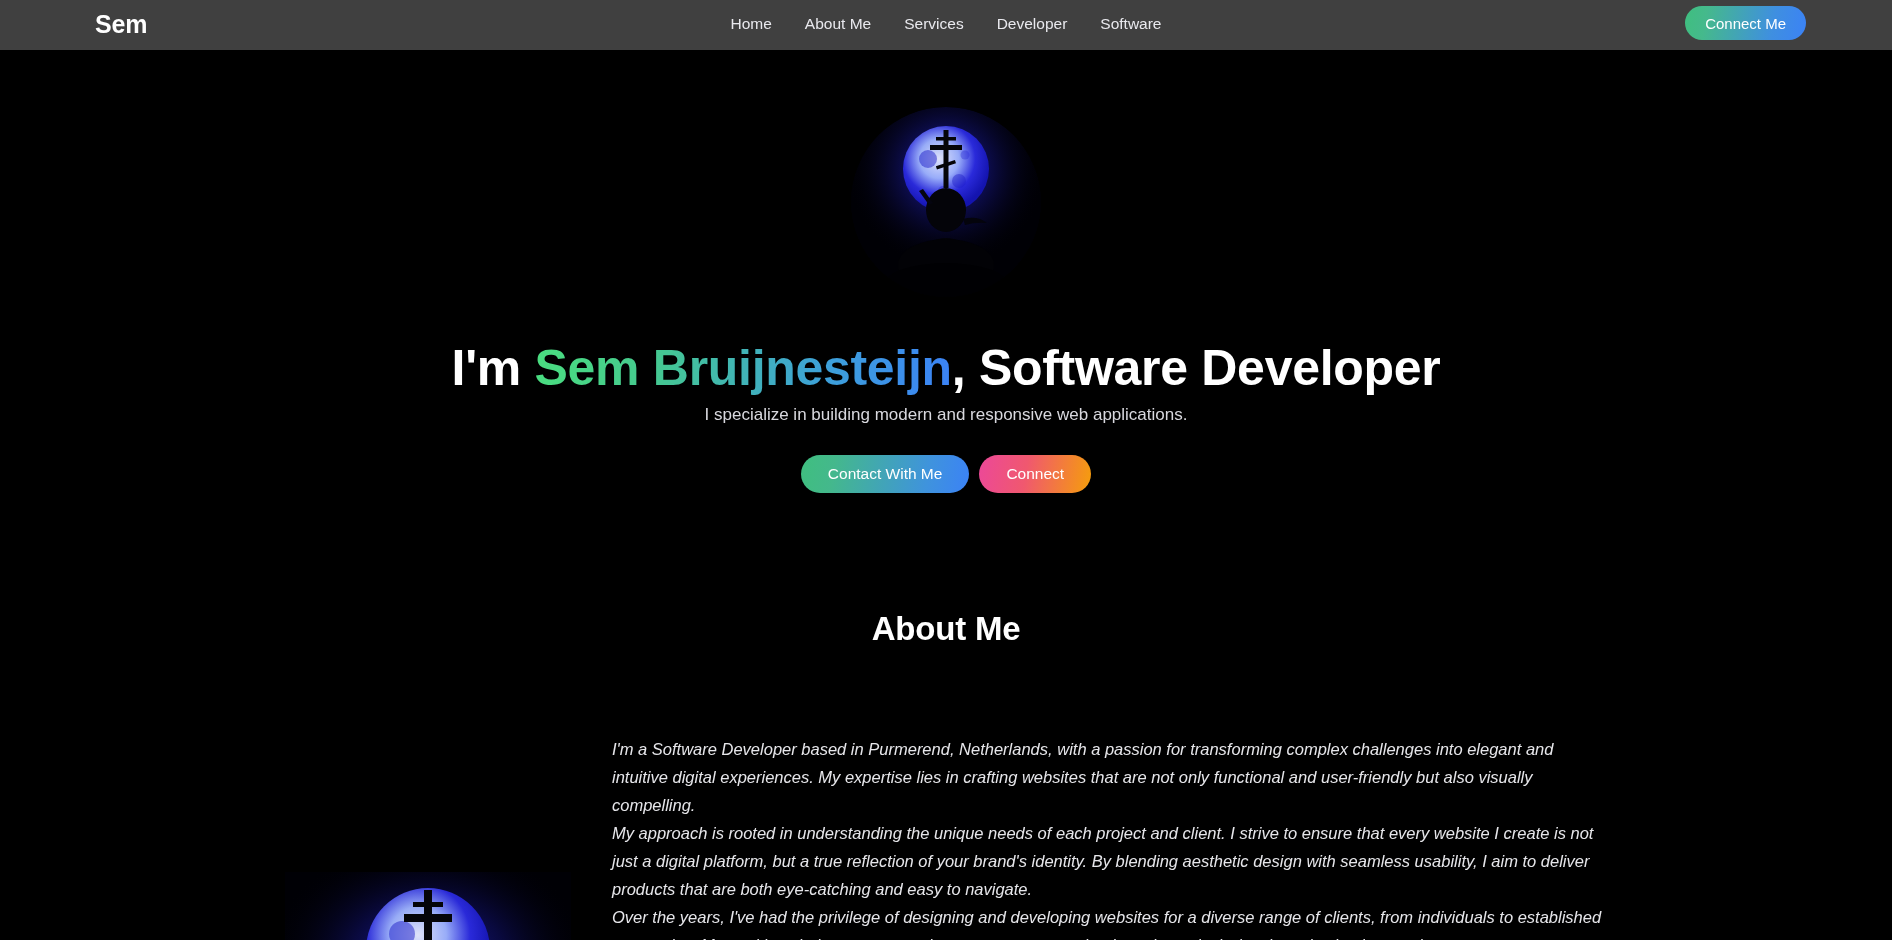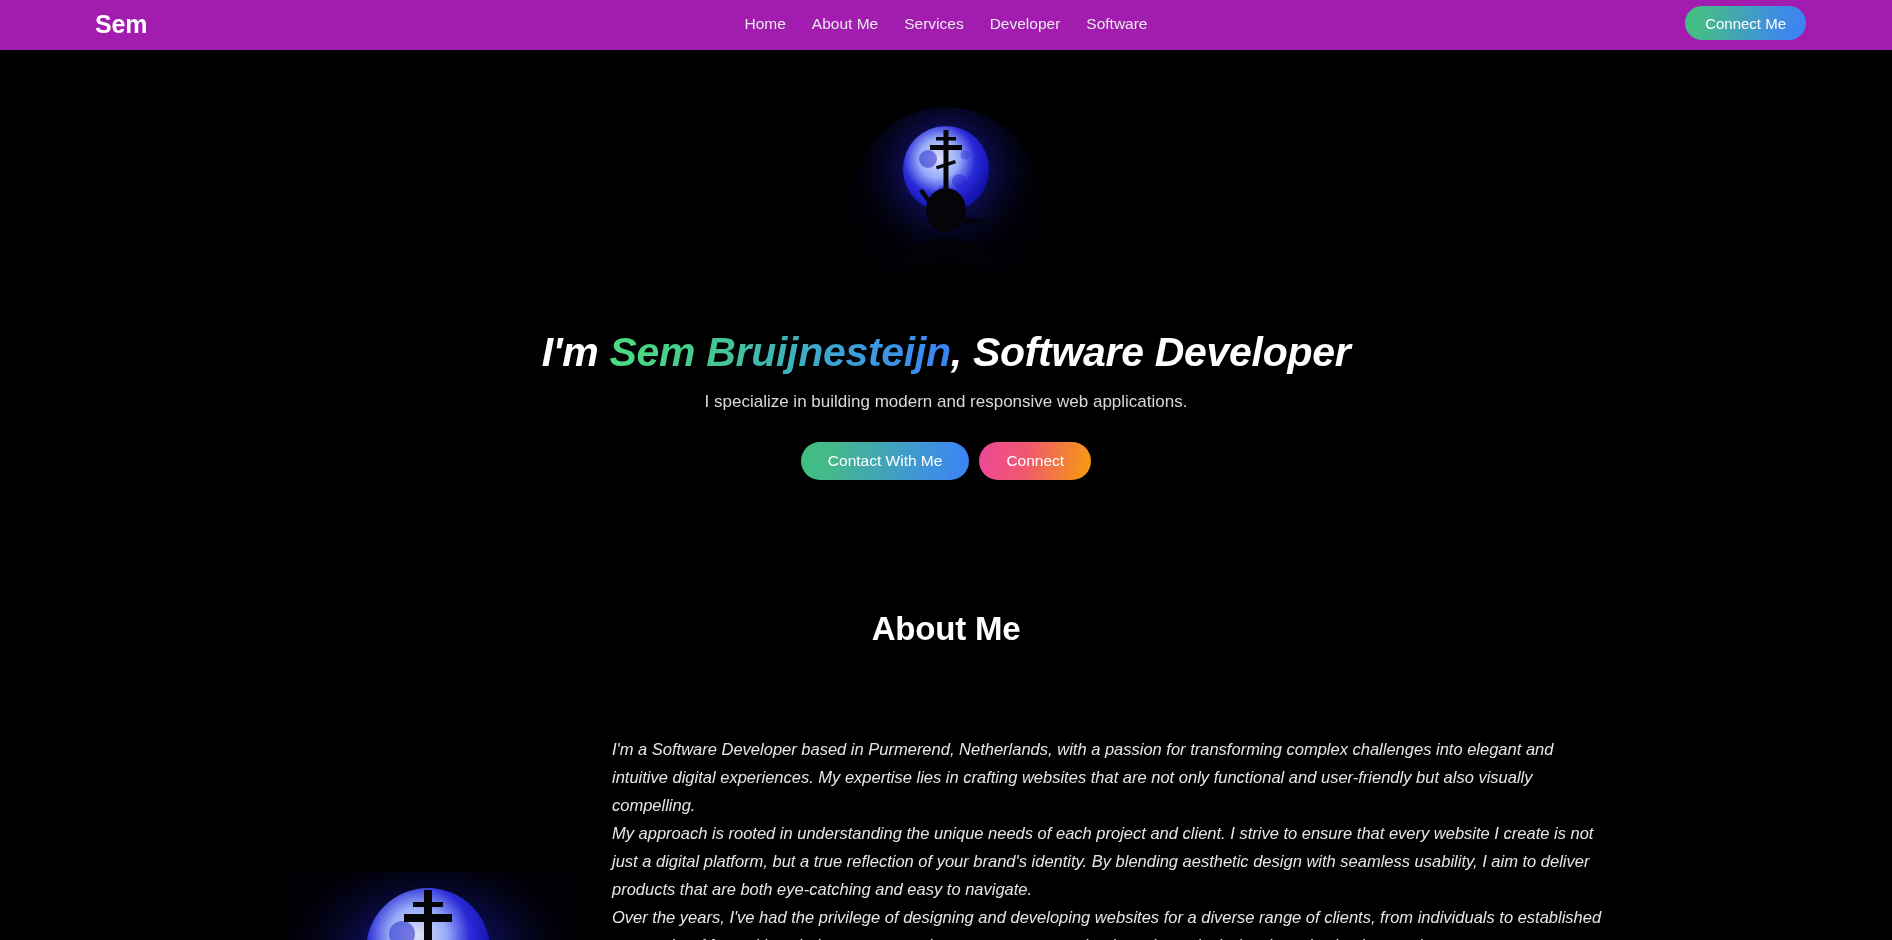--- a/index.html
+++ b/index.html
@@ -22,42 +22,42 @@
   }
 
   
   .navbar {
     position: absolute;
     top: 0; left: 0;
     width: 1892px;
     height: 50px;
     display: flex;
     align-items: center;
-    background: #a21caf;
+    background: #404040;
     z-index: 20;
     padding-left: 40px;
   }
 
   .nav-logo {
     position: absolute;
     left: 95px;
     top: 10px;
     font-size: 25px;
     font-weight: bold;
     color: #ffffff;
     letter-spacing: -0.2px;
   }
 
   .nav-links {
     position: absolute;
     left: 50%;
     transform: translateX(-50%);
     top: 15px;
     display: flex;
-    gap: 26px;
+    gap: 33px;
     list-style: none;
   }
 
   .nav-link {
     font-size: 15.5px;
     color: #e9e9ee;
     text-decoration: none;
     white-space: nowrap;
     cursor: pointer;
   }
@@ -98,39 +98,38 @@
     width: 190px;
     height: 190px;
     border-radius: 50%;
     overflow: hidden;
     background: #020109;
   }
 
   .avatar svg { display: block; width: 190px; height: 190px; }
 
   .hero-title {
-    margin-top: 32px;
-    font-size: 41px;
+    margin-top: 42px;
+    font-size: 50px;
     font-weight: bold;
     color: #ffffff;
     letter-spacing: -0.3px;
     white-space: nowrap;
-    font-style: italic;
   }
 
   .grad-name {
     background: linear-gradient(95deg, #4ade80 0%, #45c98f 28%, #3da0da 70%, #3b82f6 100%);
     -webkit-background-clip: text;
     background-clip: text;
     color: transparent;
     -webkit-text-fill-color: transparent;
   }
 
   .hero-sub {
-    margin-top: 16px;
+    margin-top: 8px;
     font-size: 17px;
     color: #d8d8de;
     font-weight: normal;
   }
 
   .hero-buttons {
     margin-top: 30px;
     display: flex;
     gap: 10px;
   }

